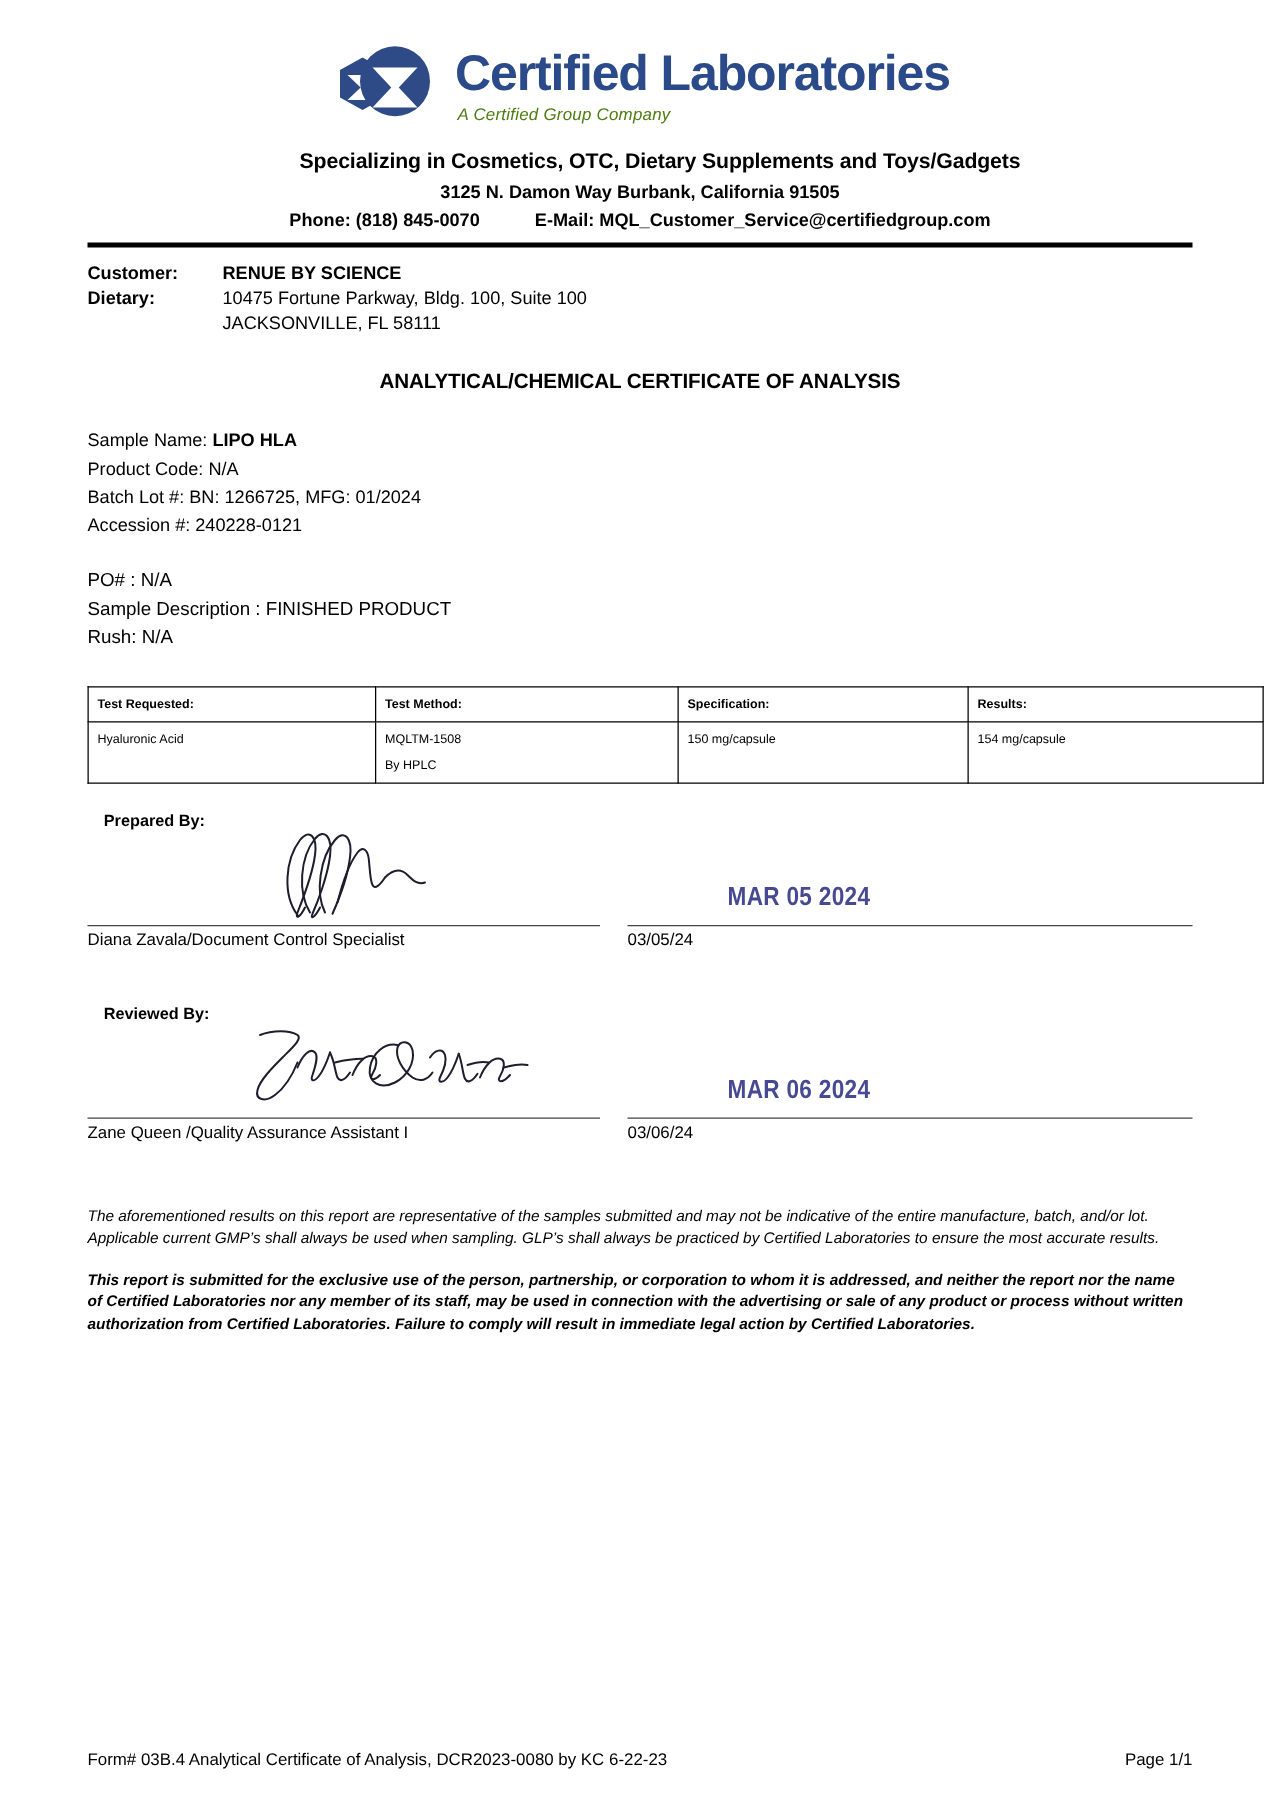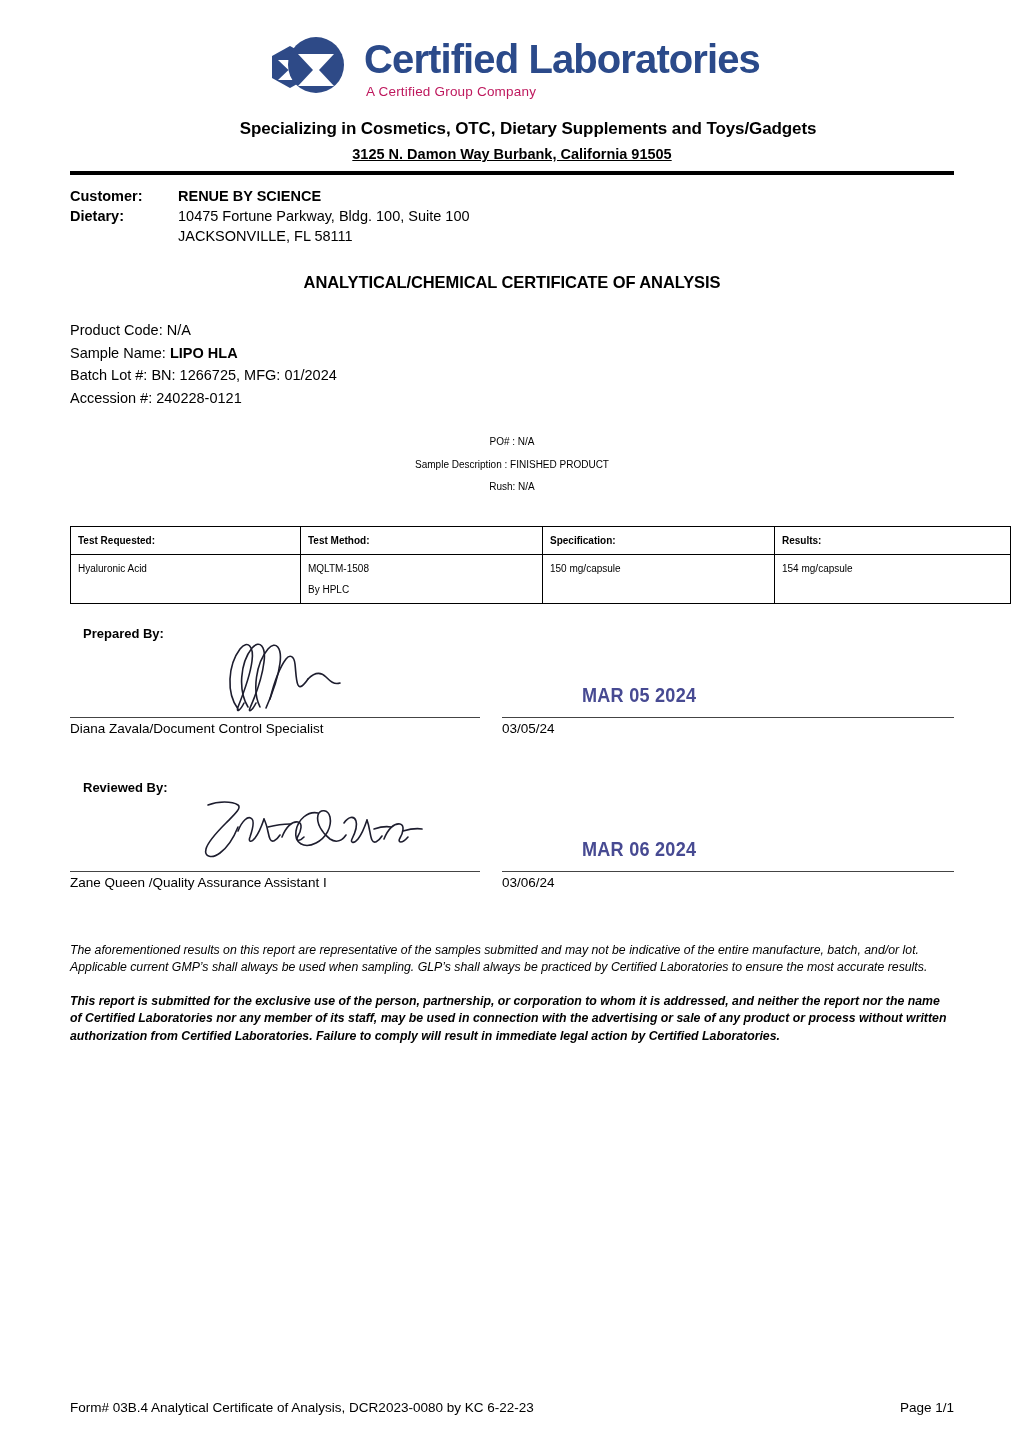--- a/index.html
+++ b/index.html
@@ -49,34 +49,35 @@
     font-weight: bold;
     font-size: 40px;
     line-height: 1.0;
     letter-spacing: -0.9px;
     color: #2b4a8a;
     white-space: nowrap;
   }
   .logo-tagline {
     font-family: "Liberation Sans", sans-serif;
     font-size: 13.5px;
-    color: #be185d;
+    color: #4d7c0f;
     letter-spacing: 0.2px;
     margin-top: 5px;
     margin-left: 2px;
     white-space: nowrap;
+    font-style: italic;
   }
 
   .hdr-line {
     text-align: center;
     font-weight: bold;
     color: #000;
   }
   .hdr-line.l1 { font-size: 17px; margin-top: 15px; letter-spacing: -0.1px; padding-left: 32px; }
-  .hdr-line.l2 { font-size: 14.5px; margin-top: 7px; text-decoration: underline; }
+  .hdr-line.l2 { font-size: 14.5px; margin-top: 7px; }
   .hdr-line.l3 { font-size: 14.5px; margin-top: 7px; }
   .hdr-phone-gap { display: inline-block; width: 36px; }
 
   .rule-thick {
     border: 0;
     border-top: 4px solid #000;
     margin: 9px 70px 0 70px;
   }
 
   
@@ -106,23 +107,22 @@
   }
 
   .sample-block {
     margin-top: 27px;
     font-size: 14.5px;
     line-height: 22.5px;
   }
   .sample-block .b { font-weight: bold; }
   .sample-block-2 {
     margin-top: 22px;
-    font-size: 10px;
+    font-size: 15px;
     line-height: 22.5px;
-    text-align: center;
   }
 
   
   .results-table {
     margin-top: 27px;
     width: 884px;
     border-collapse: collapse;
     table-layout: fixed;
     font-size: 10px;
   }
@@ -238,20 +238,25 @@
         <path d="M34 22 L70 22 L55 38 L70 54 L34 54 L49 38 Z" fill="#ffffff"></path>
       </svg>
       <div class="logo-text-wrap">
         <div class="logo-wordmark">Certified Laboratories</div>
         <div class="logo-tagline">A Certified Group Company</div>
       </div>
     </div>
 
     <div class="hdr-line l1">Specializing in Cosmetics, OTC, Dietary Supplements and Toys/Gadgets</div>
     <div class="hdr-line l2">3125 N. Damon Way Burbank, California 91505</div>
+    <div class="hdr-line l3">
+      <span>Phone: (818) 845-0070</span>
+      <span class="hdr-phone-gap"></span>
+      <span>E-Mail: MQL_Customer_Service@certifiedgroup.com</span>
+    </div>
 
     <hr class="rule-thick">
   </div>
 
   <div class="content">
 
     <div class="cust-block">
       <div class="cust-row">
         <div class="cust-label">Customer:</div>
         <div class="cust-value bold">RENUE BY SCIENCE</div>
@@ -262,25 +267,25 @@
       </div>
       <div class="cust-row">
         <div class="cust-label"></div>
         <div class="cust-value">JACKSONVILLE, FL 58111</div>
       </div>
     </div>
 
     <div class="doc-title">ANALYTICAL/CHEMICAL CERTIFICATE OF ANALYSIS</div>
 
     <div class="sample-block">
-      <div>Product Code: N/A</div>
       <div>
         <span>Sample Name:</span>
         <span class="b">LIPO HLA</span>
       </div>
+      <div>Product Code: N/A</div>
       <div>Batch Lot #: BN: 1266725, MFG: 01/2024</div>
       <div>Accession #: 240228-0121</div>
     </div>
 
     <div class="sample-block-2">
       <div>PO# : N/A</div>
       <div>Sample Description : FINISHED PRODUCT</div>
       <div>Rush: N/A</div>
     </div>
 

